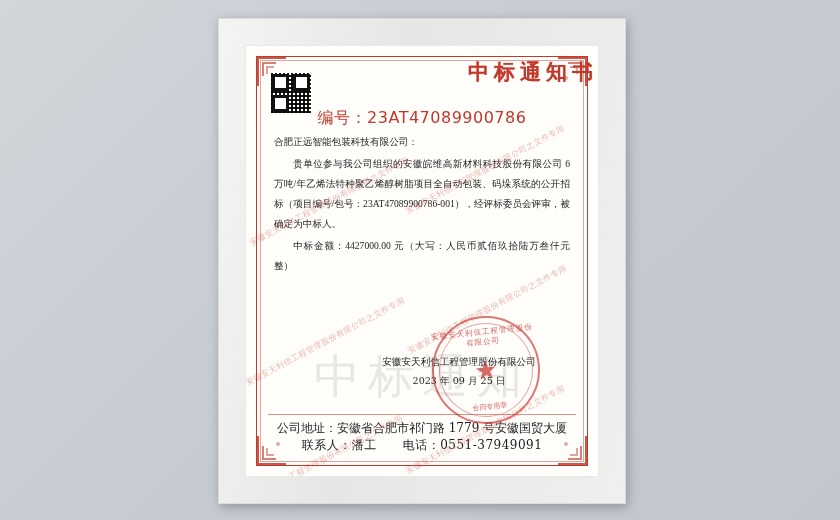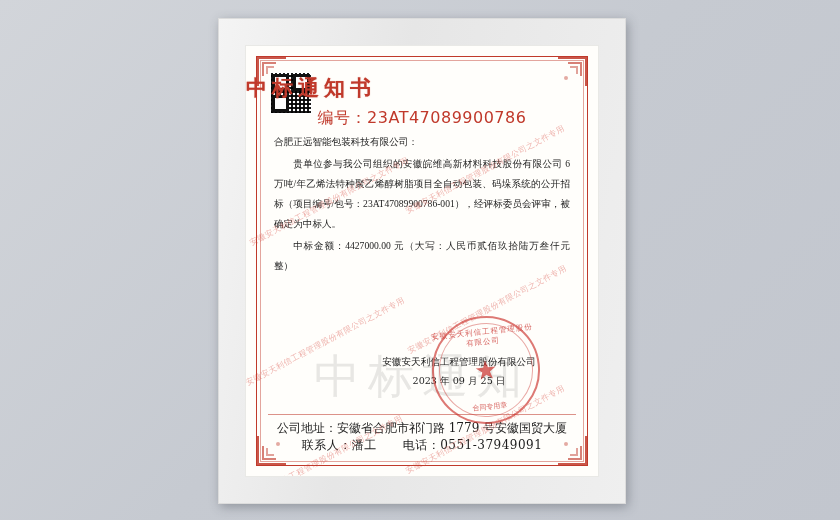--- a/index.html
+++ b/index.html
@@ -92,23 +92,23 @@
     background: #fff;
     border: 3px solid #111;
   }
   .qr .eye.a { left: 1px; top: 1px; }
   .qr .eye.b { right: 1px; top: 1px; }
   .qr .eye.c { left: 1px; bottom: 1px; }
 
   
   .title {
     position: absolute;
-    top: 28px;
+    top: 12px;
     left: 0; right: 0;
-    text-align: left;
+    text-align: right;
     font-family: "DejaVu Serif", serif;
     font-size: 21px;
     font-weight: bold;
     letter-spacing: 5px;
     color: #c0392b;
     text-shadow: 0 0 1px rgba(192,57,43,0.5);
   }
   .doc-no {
     position: absolute;
     top: 62px;

